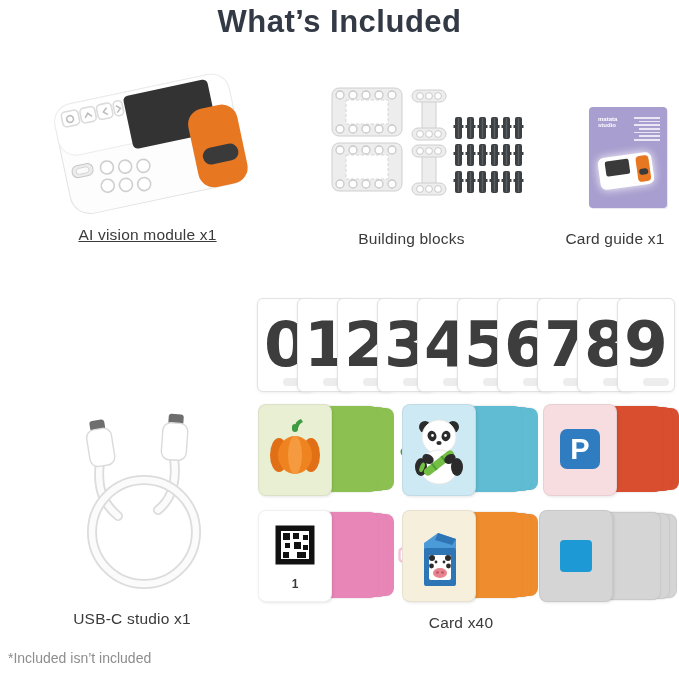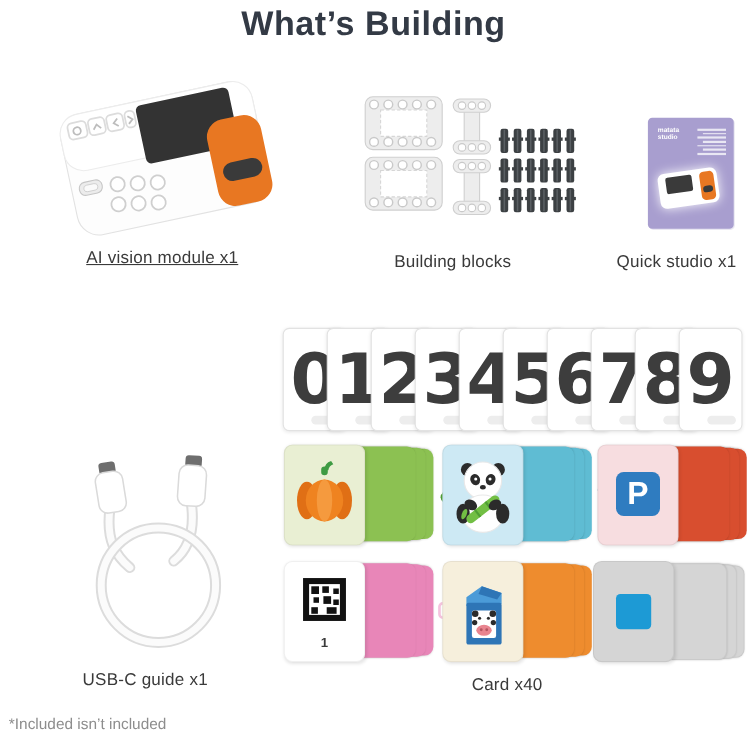--- a/index.html
+++ b/index.html
@@ -68,21 +68,21 @@
   .p-sign{position:absolute;left:16px;top:24px;width:40px;height:40px;background:#2f7cc0;border-radius:7px;
      color:#ffffff;font-size:29px;font-weight:700;text-align:center;line-height:40px;}
   .tag-num{position:absolute;left:0;right:0;top:66px;text-align:center;font-size:12px;color:#3a3a3a;font-weight:700;}
   .blue-square{position:absolute;left:20px;top:29px;width:32px;height:32px;background:#1d9ad5;border-radius:4px;}
 </style>
 </head>
 <body>
 
 <div id="canvas">
 
-  <div class="page-title">What’s Building</div>
+  <div class="page-title">What’s Included</div>
 
   <svg class="module-art" viewBox="0 0 210 158">
     <g transform="rotate(-12 105 82)">
       <rect x="16" y="26" width="178" height="112" rx="20" fill="#fdfdfd" stroke="#e2e2e2"></rect>
       <rect x="16" y="26" width="178" height="52" rx="18" fill="#ffffff" stroke="#ececec"></rect>
 
       <rect x="88" y="30" width="86" height="54" rx="5" fill="#333333"></rect>
 
       <g stroke="#bdbdbd" fill="none" stroke-width="1.6">
         <rect x="24" y="33" width="17" height="15" rx="4" stroke="#dcdcdc"></rect>
@@ -293,21 +293,21 @@
         <div></div>
         <div></div>
         <div></div>
     </div>
     <div class="guide-device">
       <div class="guide-screen"></div>
       <div class="guide-band"></div>
       <div class="guide-slot"></div>
     </div>
   </div>
-  <div class="item-label lbl-guide">Quick studio x1</div>
+  <div class="item-label lbl-guide">Card guide x1</div>
 
   <div>
     <div class="num-card" style="left:257px;z-index:1">
         <div class="num">0</div>
         <div class="pill"></div>
       </div>
     <div class="num-card" style="left:297px;z-index:2">
         <div class="num">1</div>
         <div class="pill"></div>
       </div>
@@ -499,16 +499,16 @@
     <g transform="rotate(-9 38 36)">
       <rect x="31" y="10" width="15" height="11" rx="3" fill="#6e6e6e"></rect>
       <rect x="26" y="19" width="25" height="37" rx="8" fill="#ffffff" stroke="#dadada" stroke-width="1.4"></rect>
     </g>
 
     <g transform="rotate(4 112 32)">
       <rect x="105" y="4" width="15" height="11" rx="3" fill="#6e6e6e"></rect>
       <rect x="100" y="13" width="25" height="37" rx="8" fill="#ffffff" stroke="#dadada" stroke-width="1.4"></rect>
     </g>
   </svg>
-  <div class="item-label lbl-cable">USB-C guide x1</div>
+  <div class="item-label lbl-cable">USB-C studio x1</div>
 
   <div class="footnote">*Included isn’t included</div>
 </div>
 
 </body></html>

